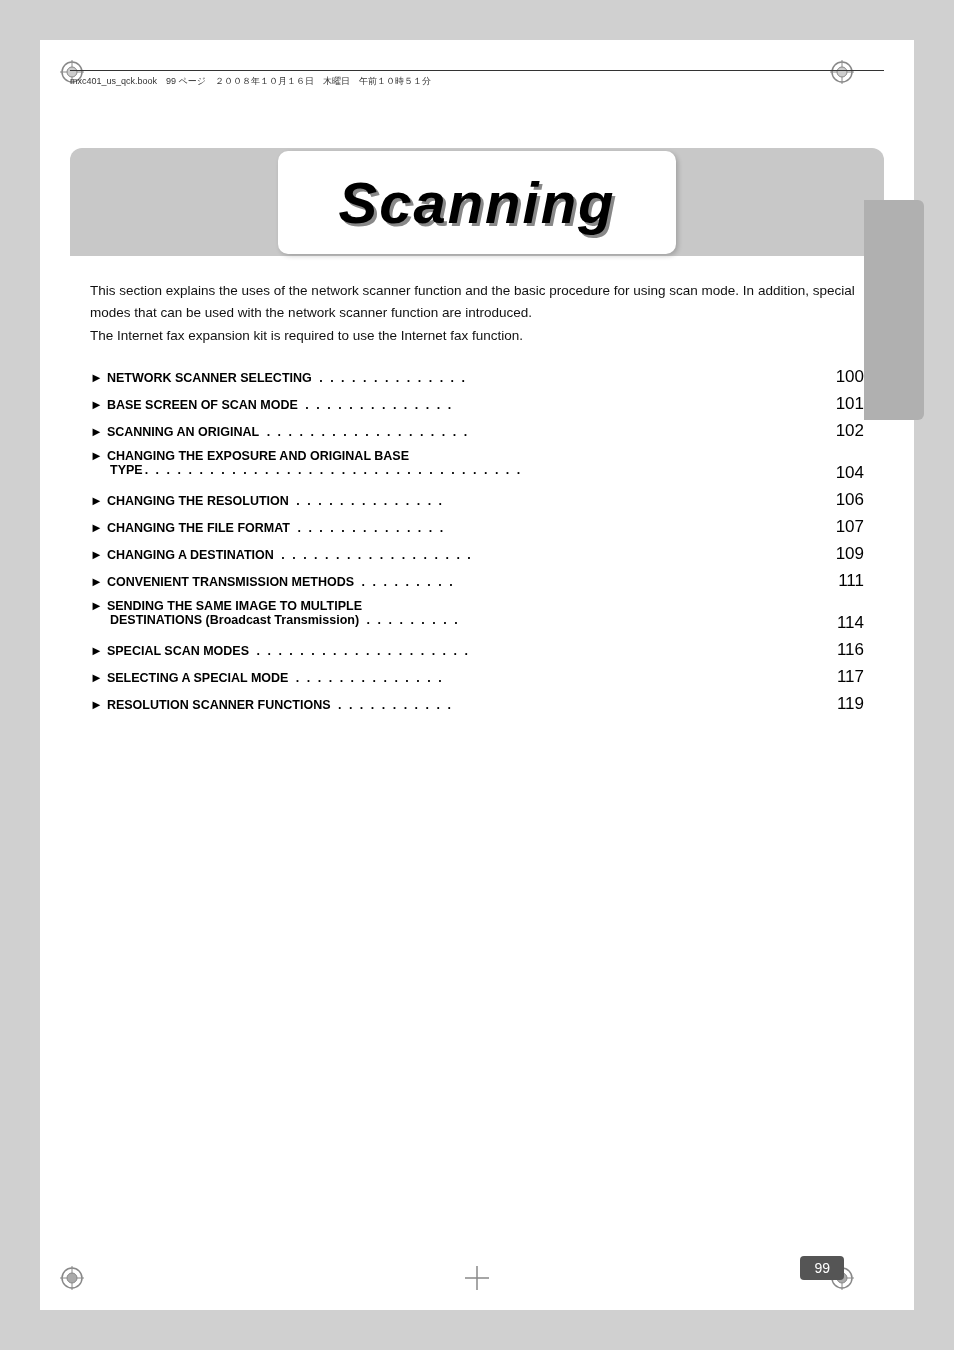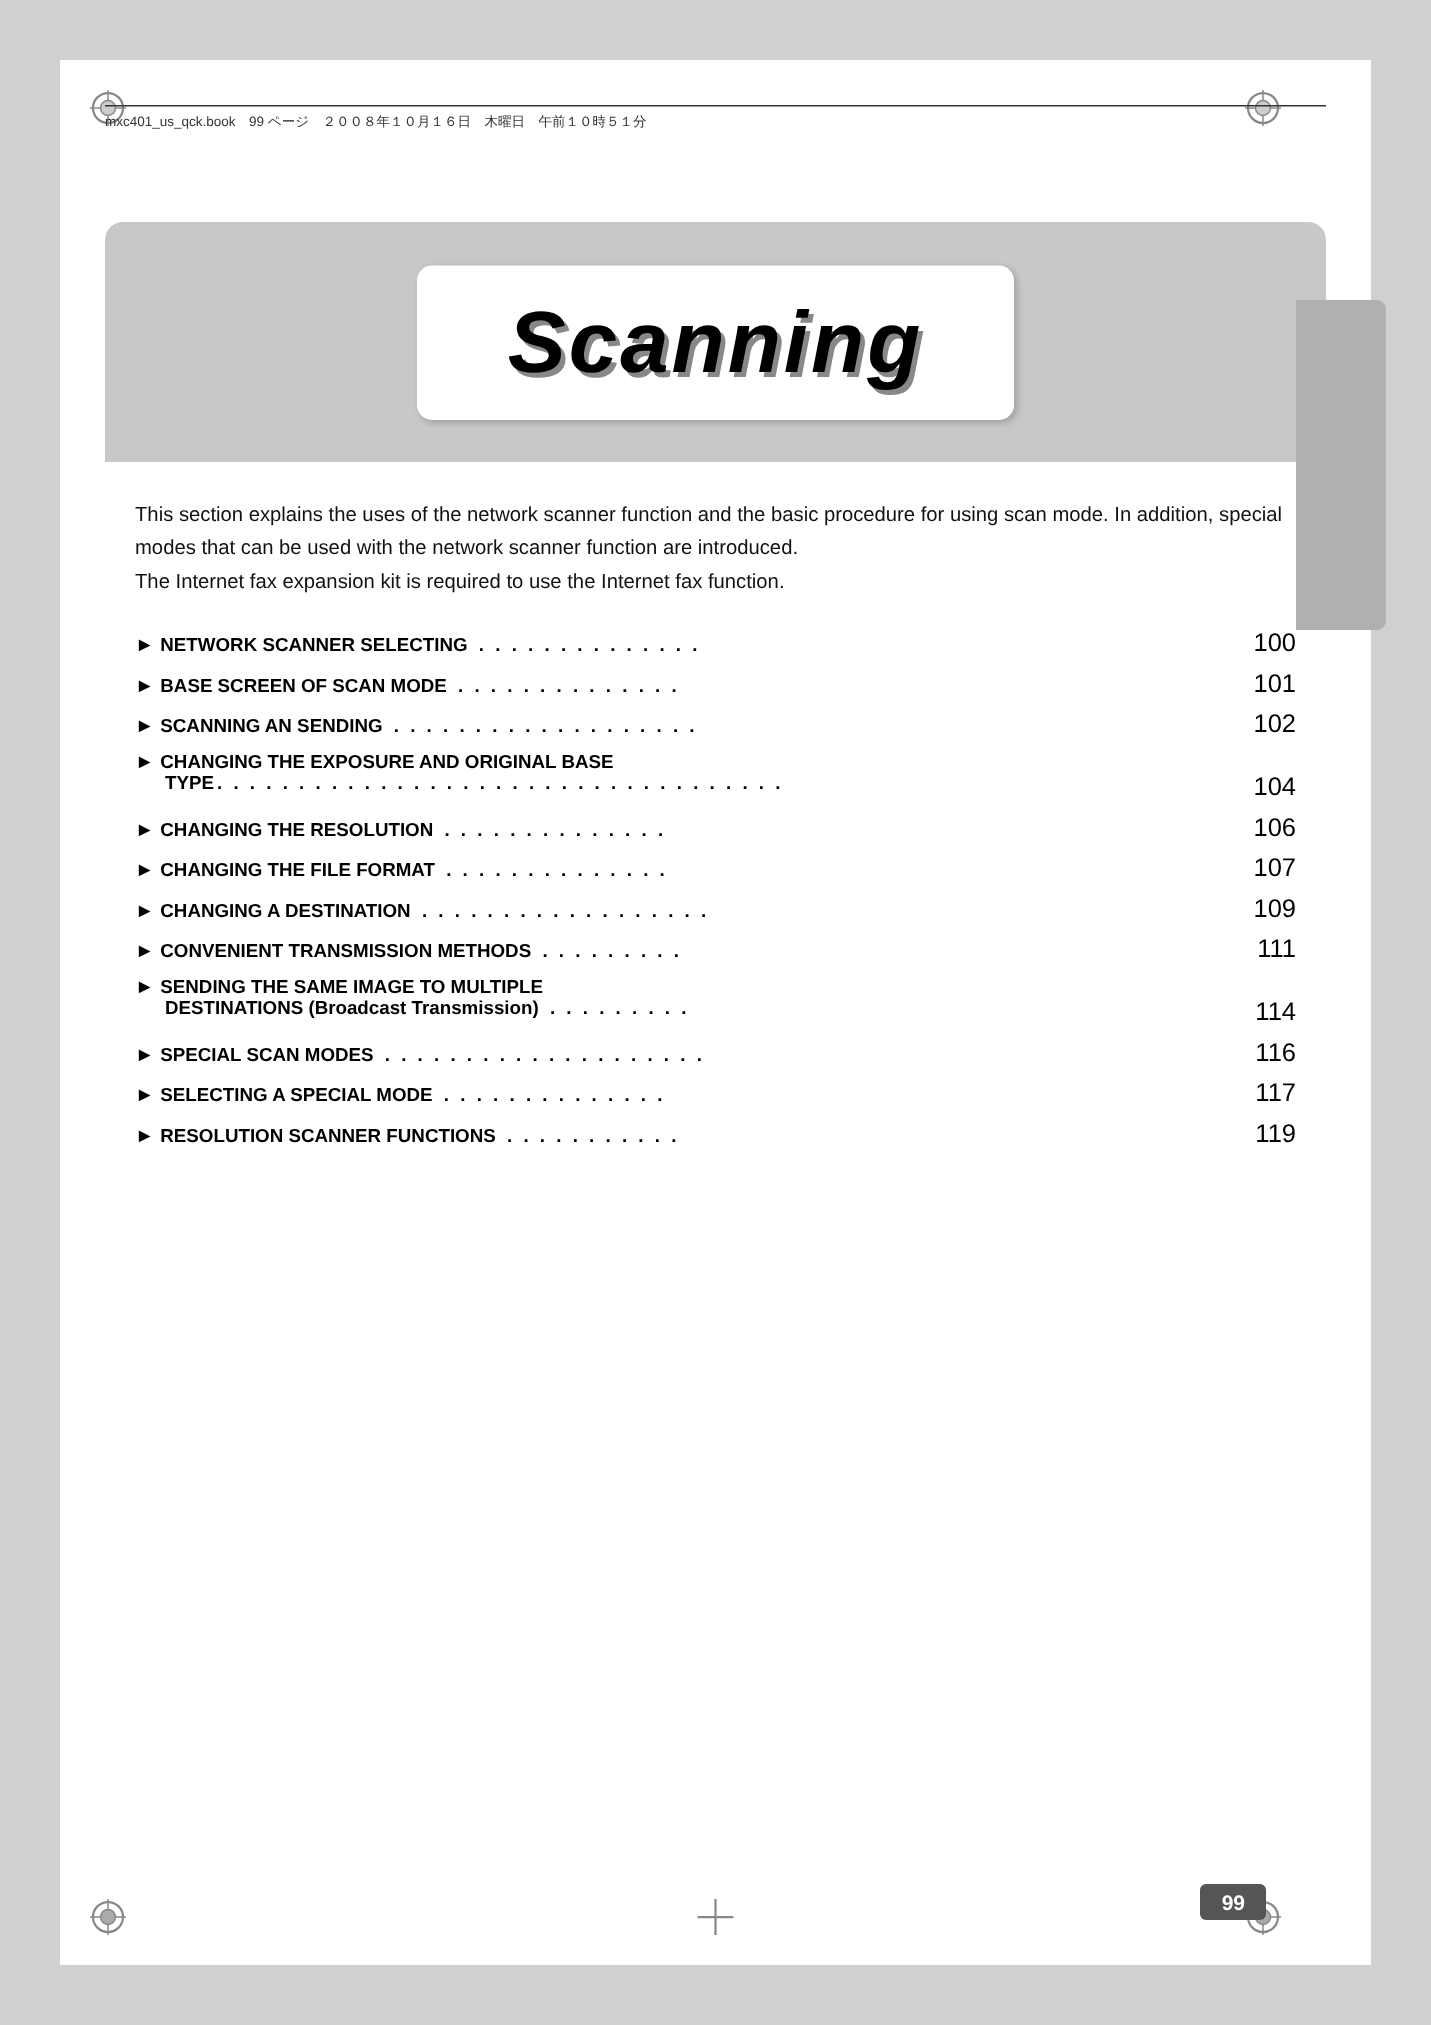--- a/index.html
+++ b/index.html
@@ -76,21 +76,21 @@
     
     .rm-bc { bottom: 18px; left: 50%; transform: translateX(-50%); }
 
     
     .chapter-header {
       margin: 60px 30px 0 30px;
       background: #c8c8c8;
       border-radius: 12px 12px 0 0;
       padding: 0;
       position: relative;
-      height: 160px;
+      height: 108px;
       display: flex;
       align-items: center;
       justify-content: center;
     }
 
     .chapter-title-box {
       background: #ffffff;
       border-radius: 10px;
       padding: 18px 60px;
       box-shadow: 2px 2px 5px rgba(0,0,0,0.2);
@@ -172,21 +172,21 @@
     }
 
     
     .page-number-badge {
       position: absolute;
       bottom: 30px;
       right: 70px;
       background: #555;
       color: #fff;
       font-size: 14px;
-      font-weight: bold;
+      font-weight: normal;
       padding: 4px 14px;
       border-radius: 4px;
     }
 
     
     .dots {
       font-weight: bold;
       letter-spacing: 2px;
     }
   </style>
@@ -268,21 +268,21 @@
 
       <div class="toc-entry">
         <span class="toc-arrow">►</span>
         <span class="toc-label">BASE SCREEN OF SCAN MODE</span>
         <span class="toc-dots dots">&nbsp;. . . . . . . . . . . . . .</span>
         <span class="toc-page">&nbsp;101</span>
       </div>
 
       <div class="toc-entry">
         <span class="toc-arrow">►</span>
-        <span class="toc-label">SCANNING AN SENDING</span>
+        <span class="toc-label">SCANNING AN ORIGINAL</span>
         <span class="toc-dots dots">&nbsp;. . . . . . . . . . . . . . . . . . .</span>
         <span class="toc-page">&nbsp;102</span>
       </div>
 
       <div class="toc-entry-multi">
         <div class="toc-row">
           <span class="toc-arrow">►</span>
           <span class="toc-label">CHANGING THE EXPOSURE AND ORIGINAL BASE</span>
         </div>
         <div class="toc-row2">

